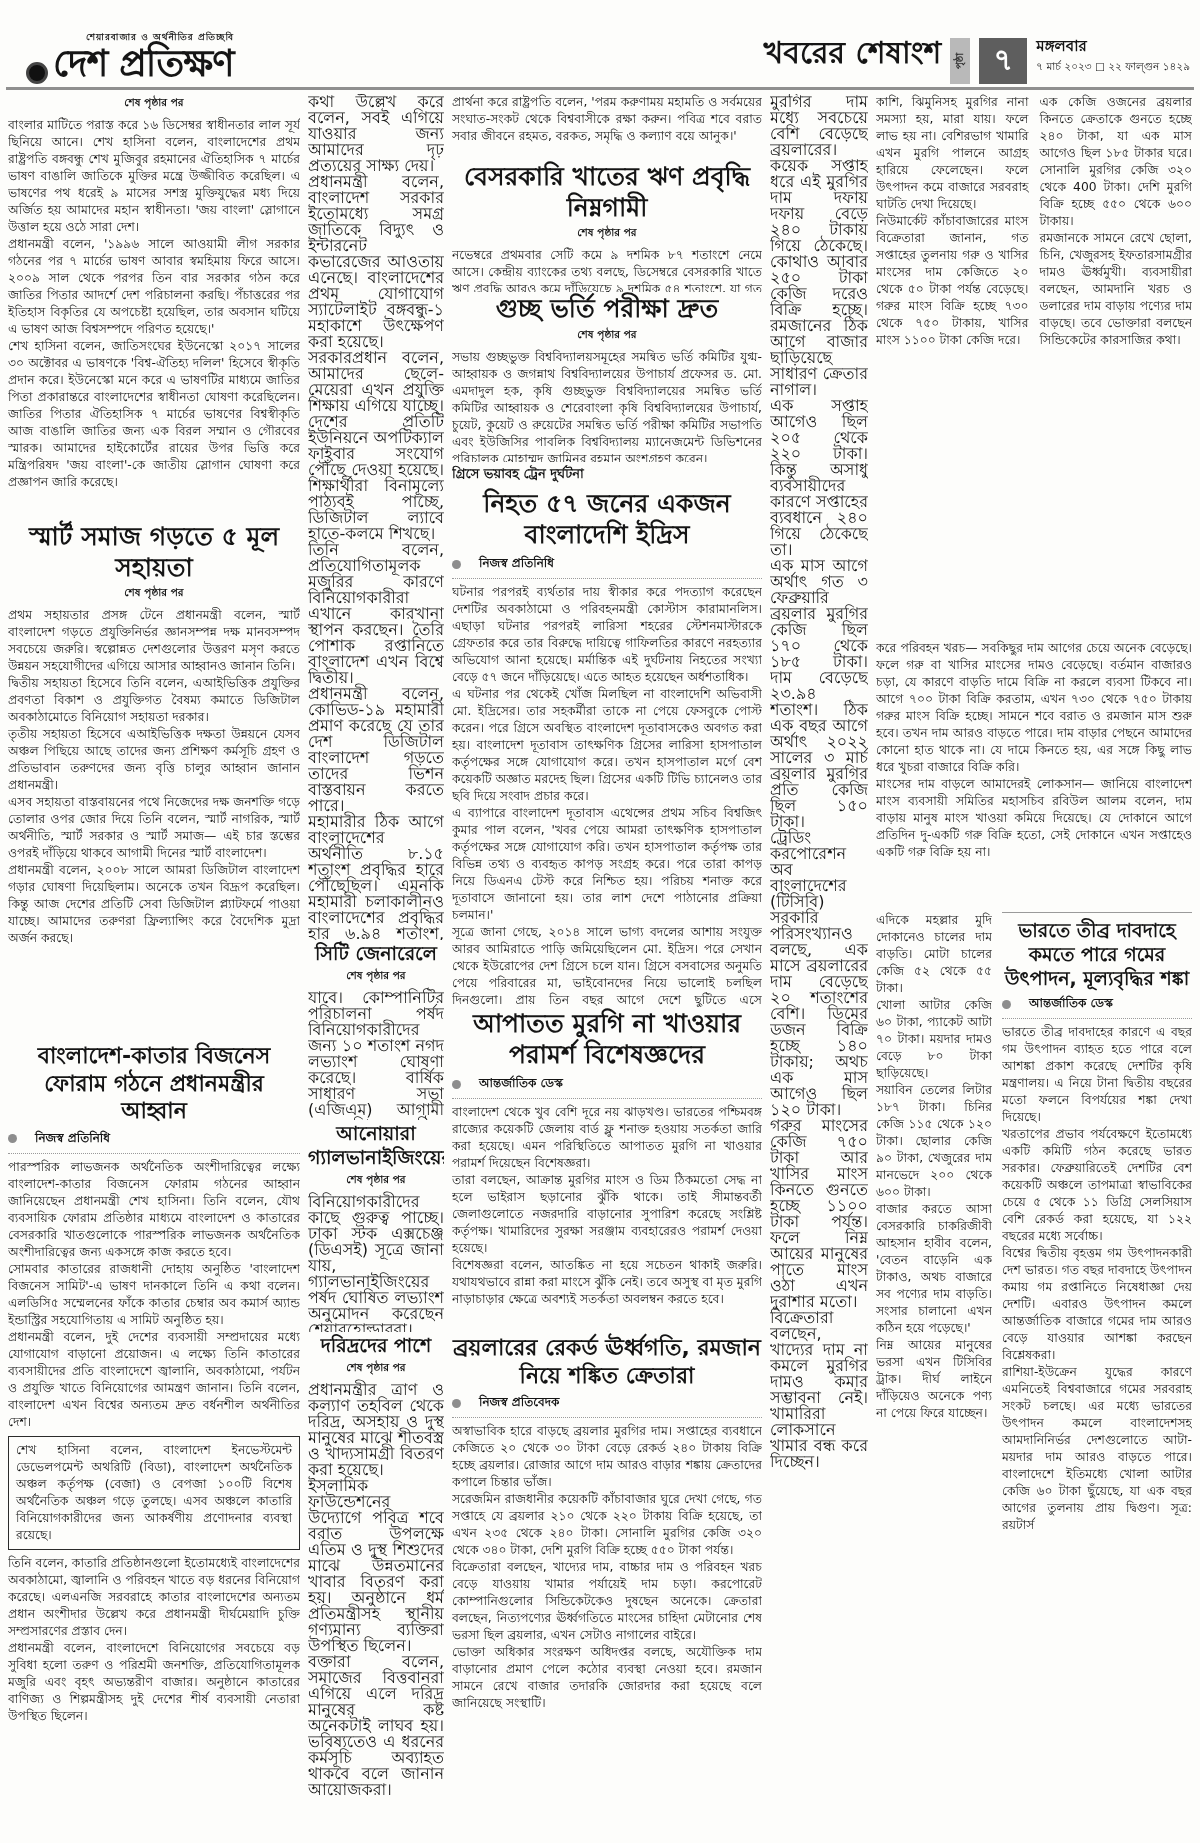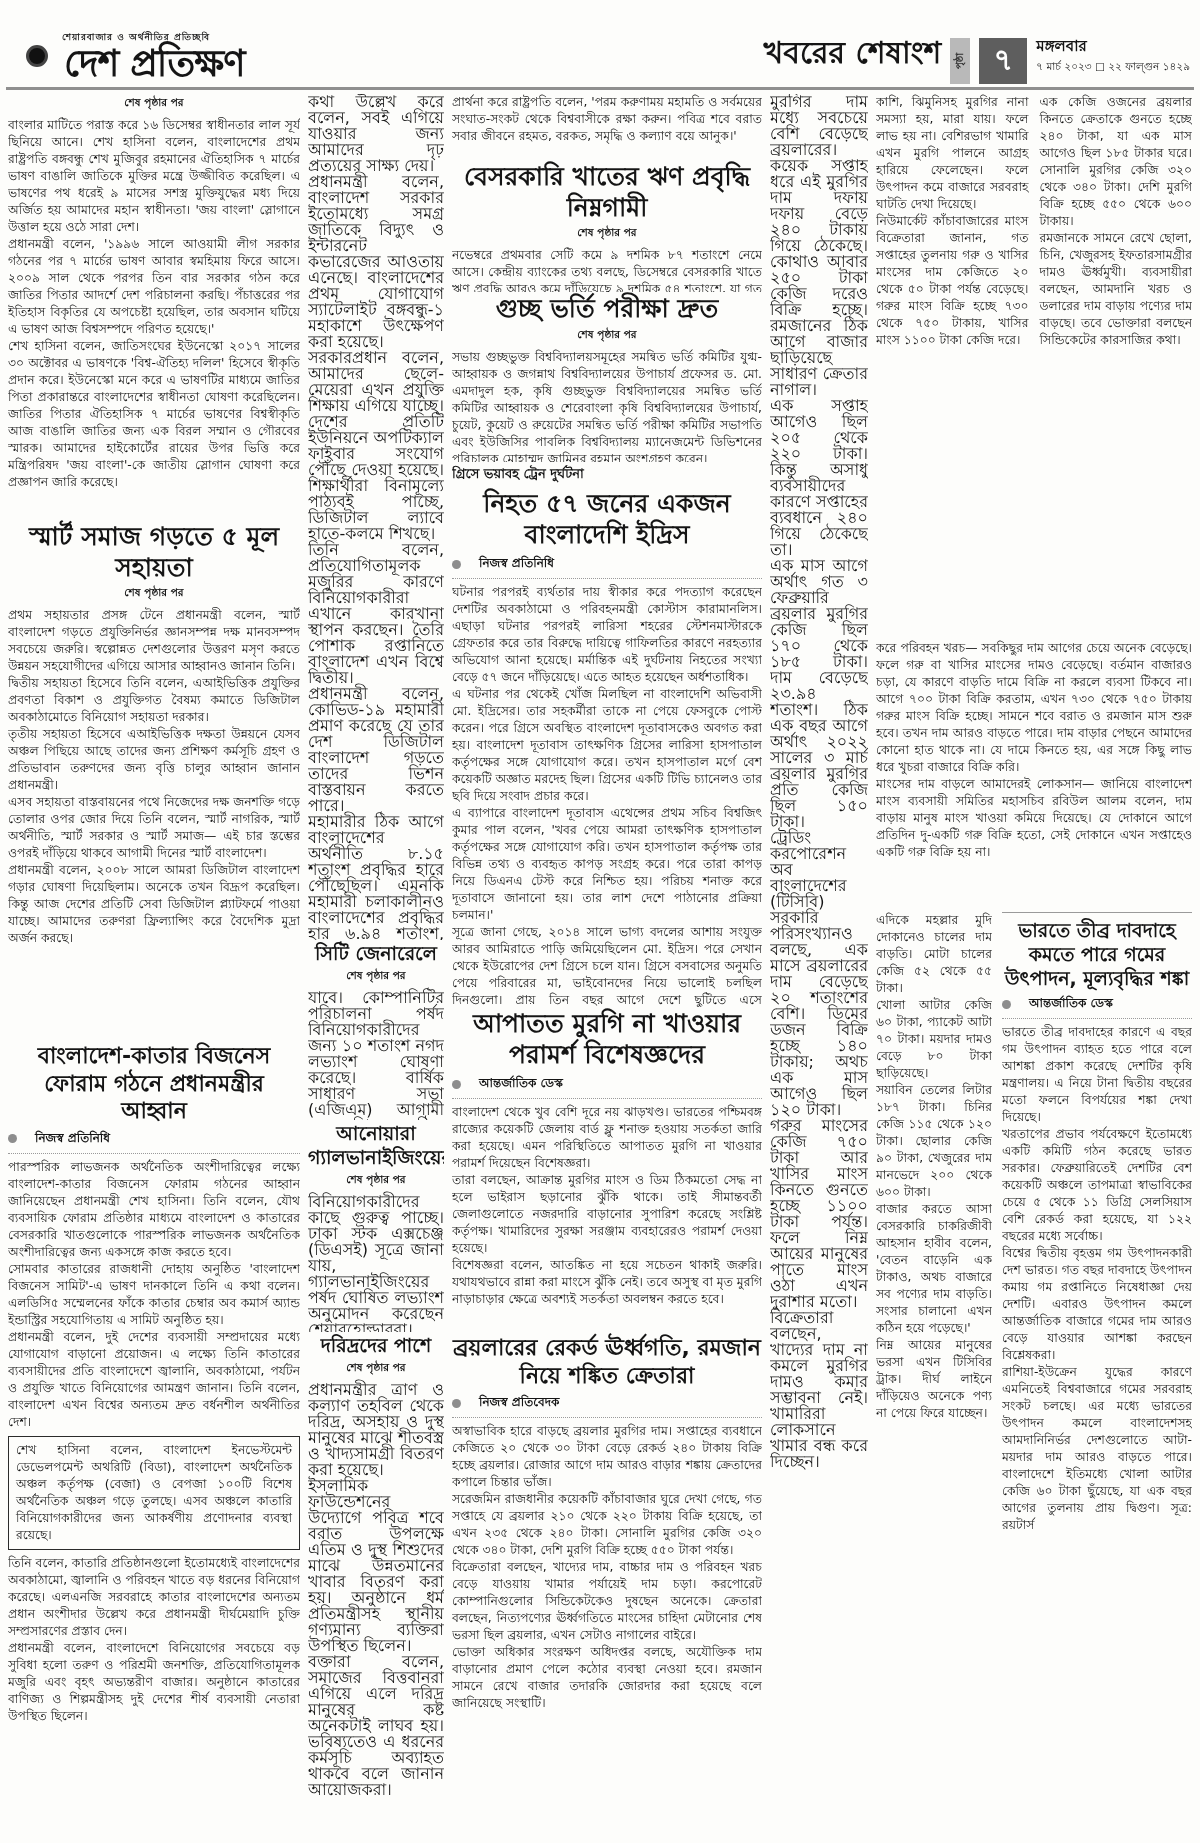--- a/index.html
+++ b/index.html
@@ -3,22 +3,22 @@
 <meta charset="utf-8">
 <style>
   *{margin:0;padding:0;box-sizing:border-box}
   html,body{background:#e8e8e8}
   body{width:1200px;height:1843px;position:relative;font-family:"DejaVu Sans","Liberation Sans",sans-serif;color:#151515}
   .page{position:absolute;left:0;top:0;width:1200px;height:1843px;background:#fdfdfb;overflow:hidden}
 
   
   .header{position:absolute;left:0;top:26px;width:1200px;height:58px}
   .mast-left{position:absolute;left:26px;bottom:0}
-  .tagline{font-size:9px;font-weight:bold;letter-spacing:1px;margin-left:36px;color:#222}
-  .title-row{display:flex;align-items:flex-start;gap:16px}
+  .tagline{font-size:9px;font-weight:bold;letter-spacing:1px;margin-left:60px;color:#222}
+  .title-row{display:flex;align-items:flex-end;gap:5px}
   .logo-dot{width:22px;height:22px;border-radius:50%;background:#111;border:3px solid #444;flex:0 0 auto}
   .mast-title{font-size:37px;font-weight:800;letter-spacing:-1px;line-height:1.05}
   .mast-right{position:absolute;right:10px;bottom:0;display:flex;align-items:flex-start;gap:9px}
   .section-title{font-size:30px;font-weight:800;line-height:1;padding-bottom:3px}
   .page-tab{width:20px;height:46px;background:#b9b9b9;color:#2e2e2e;font-size:10px;font-weight:bold;
     writing-mode:vertical-rl;transform:rotate(180deg);display:flex;align-items:center;justify-content:center}
   .page-num{width:48px;height:46px;background:#5e5e5e;color:#fff;font-size:30px;font-weight:bold;
     display:flex;align-items:center;justify-content:center}
   .date-block{padding-bottom:2px;min-width:150px}
   .day{font-size:15px;font-weight:bold;line-height:1.1}
@@ -223,21 +223,21 @@
       <p>ট্রেডিং করপোরেশন অব বাংলাদেশের (টিসিবি) সরকারি পরিসংখ্যানও বলছে, এক মাসে ব্রয়লারের দাম বেড়েছে ২০ শতাংশের বেশি। ডিমের ডজন বিক্রি হচ্ছে ১৪০ টাকায়; অথচ এক মাস আগেও ছিল ১২০ টাকা।</p>
       <p>গরুর মাংসের কেজি ৭৫০ টাকা আর খাসির মাংস কিনতে গুনতে হচ্ছে ১১০০ টাকা পর্যন্ত। ফলে নিম্ন আয়ের মানুষের পাতে মাংস ওঠা এখন দুরাশার মতো।</p>
       <p>বিক্রেতারা বলছেন, খাদ্যের দাম না কমলে মুরগির দামও কমার সম্ভাবনা নেই। খামারিরা লোকসানে খামার বন্ধ করে দিচ্ছেন।</p>
     </div>
   </div>
 
   <div class="col colE">
     <div class="article body twocol" style="height:546px">
       <p>কাশি, ঝিমুনিসহ মুরগির নানা সমস্যা হয়, মারা যায়। ফলে লাভ হয় না। বেশিরভাগ খামারি এখন মুরগি পালনে আগ্রহ হারিয়ে ফেলেছেন। ফলে উৎপাদন কমে বাজারে সরবরাহ ঘাটতি দেখা দিয়েছে।</p>
       <p>নিউমার্কেট কাঁচাবাজারের মাংস বিক্রেতারা জানান, গত সপ্তাহের তুলনায় গরু ও খাসির মাংসের দাম কেজিতে ২০ থেকে ৫০ টাকা পর্যন্ত বেড়েছে। গরুর মাংস বিক্রি হচ্ছে ৭৩০ থেকে ৭৫০ টাকায়, খাসির মাংস ১১০০ টাকা কেজি দরে।</p>
-      <p>এক কেজি ওজনের ব্রয়লার কিনতে ক্রেতাকে গুনতে হচ্ছে ২৪০ টাকা, যা এক মাস আগেও ছিল ১৮৫ টাকার ঘরে। সোনালি মুরগির কেজি ৩২০ থেকে ৩৪০ টাকা। দেশি মুরগি বিক্রি হচ্ছে ৫৫০ থেকে ৬০০ টাকায়।</p>
+      <p>এক কেজি ওজনের ব্রয়লার কিনতে ক্রেতাকে গুনতে হচ্ছে ২৪০ টাকা, যা এক মাস আগেও ছিল ১৮৫ টাকার ঘরে। সোনালি মুরগির কেজি ৩২০ থেকে 400 টাকা। দেশি মুরগি বিক্রি হচ্ছে ৫৫০ থেকে ৬০০ টাকায়।</p>
       <p>রমজানকে সামনে রেখে ছোলা, চিনি, খেজুরসহ ইফতারসামগ্রীর দামও ঊর্ধ্বমুখী। ব্যবসায়ীরা বলছেন, আমদানি খরচ ও ডলারের দাম বাড়ায় পণ্যের দাম বাড়ছে। তবে ভোক্তারা বলছেন সিন্ডিকেটের কারসাজির কথা।</p>
     </div>
     <div class="article body" style="height:272px">
       <p>করে পরিবহন খরচ— সবকিছুর দাম আগের চেয়ে অনেক বেড়েছে। ফলে গরু বা খাসির মাংসের দামও বেড়েছে। বর্তমান বাজারও চড়া, যে কারণে বাড়তি দামে বিক্রি না করলে ব্যবসা টিকবে না। আগে ৭০০ টাকা বিক্রি করতাম, এখন ৭৩০ থেকে ৭৫০ টাকায় গরুর মাংস বিক্রি হচ্ছে। সামনে শবে বরাত ও রমজান মাস শুরু হবে। তখন দাম আরও বাড়তে পারে। দাম বাড়ার পেছনে আমাদের কোনো হাত থাকে না। যে দামে কিনতে হয়, এর সঙ্গে কিছু লাভ ধরে খুচরা বাজারে বিক্রি করি।</p>
       <p>মাংসের দাম বাড়লে আমাদেরই লোকসান— জানিয়ে বাংলাদেশ মাংস ব্যবসায়ী সমিতির মহাসচিব রবিউল আলম বলেন, দাম বাড়ায় মানুষ মাংস খাওয়া কমিয়ে দিয়েছে। যে দোকানে আগে প্রতিদিন দু-একটি গরু বিক্রি হতো, সেই দোকানে এখন সপ্তাহেও একটি গরু বিক্রি হয় না।</p>
     </div>
     <div class="split" style="height:924px">
       <div class="e1 article body" style="height:924px">
         <p>এদিকে মহল্লার মুদি দোকানেও চালের দাম বাড়তি। মোটা চালের কেজি ৫২ থেকে ৫৫ টাকা।</p>
         <p>খোলা আটার কেজি ৬০ টাকা, প্যাকেট আটা ৭০ টাকা। ময়দার দামও বেড়ে ৮০ টাকা ছাড়িয়েছে।</p>

